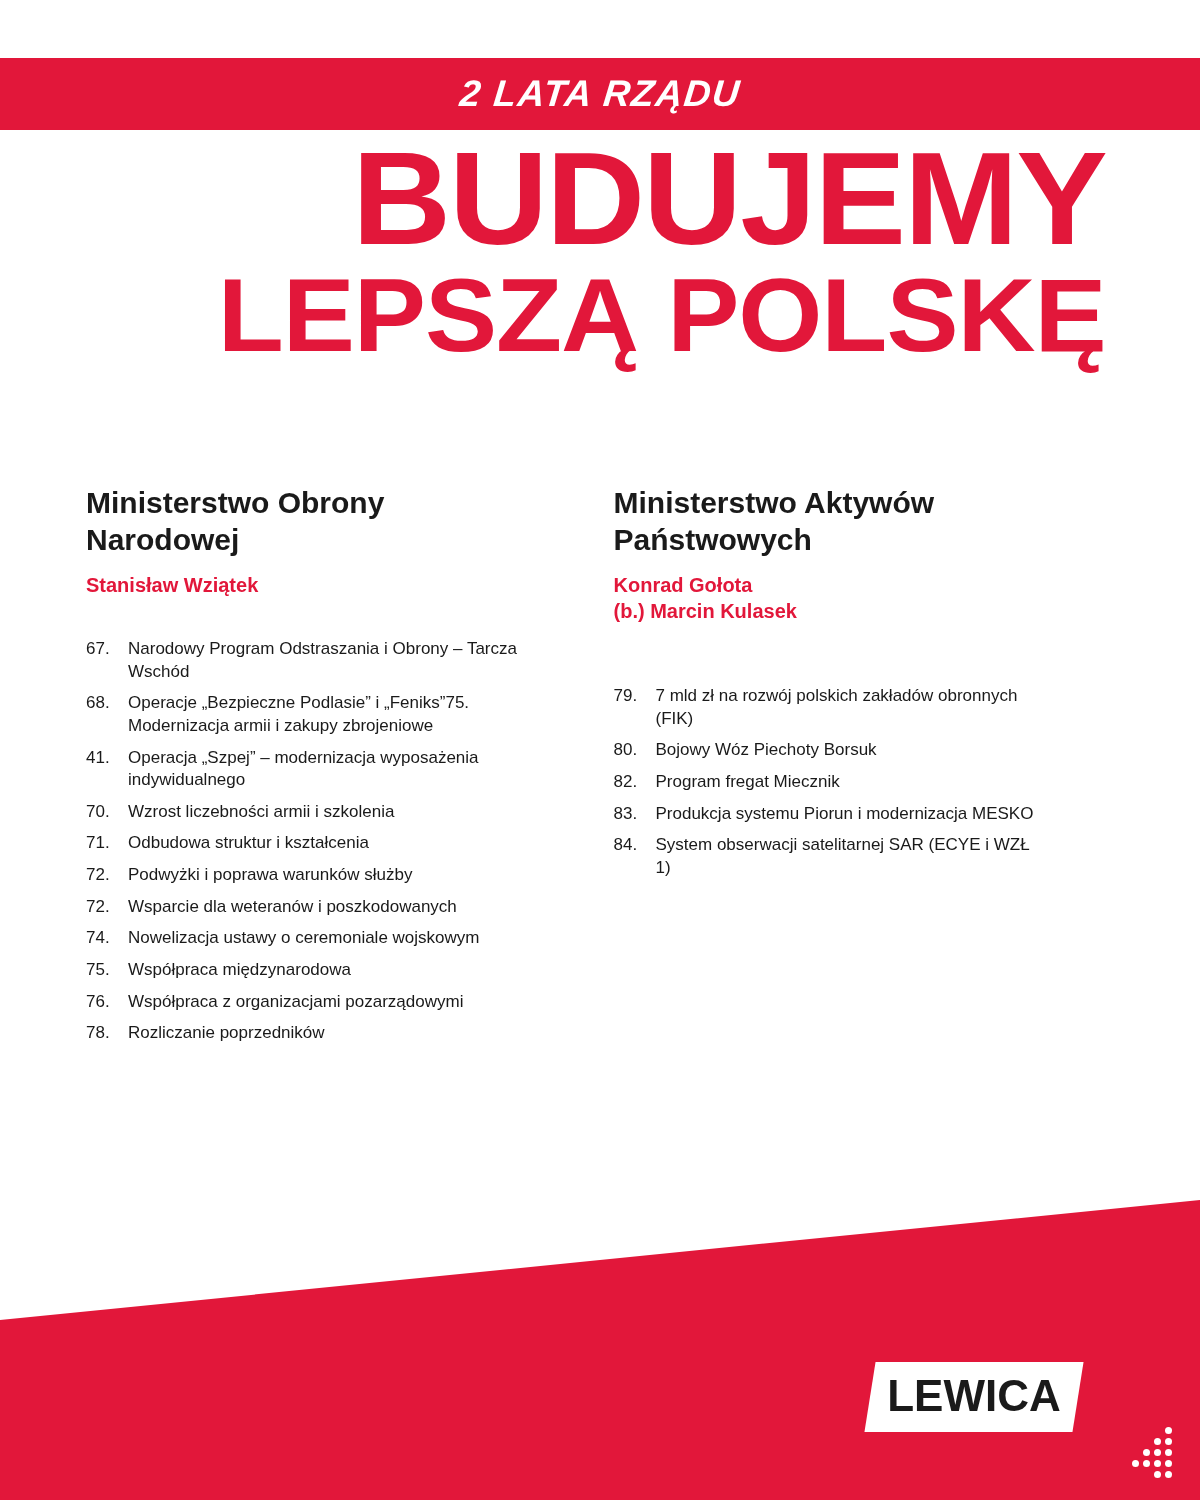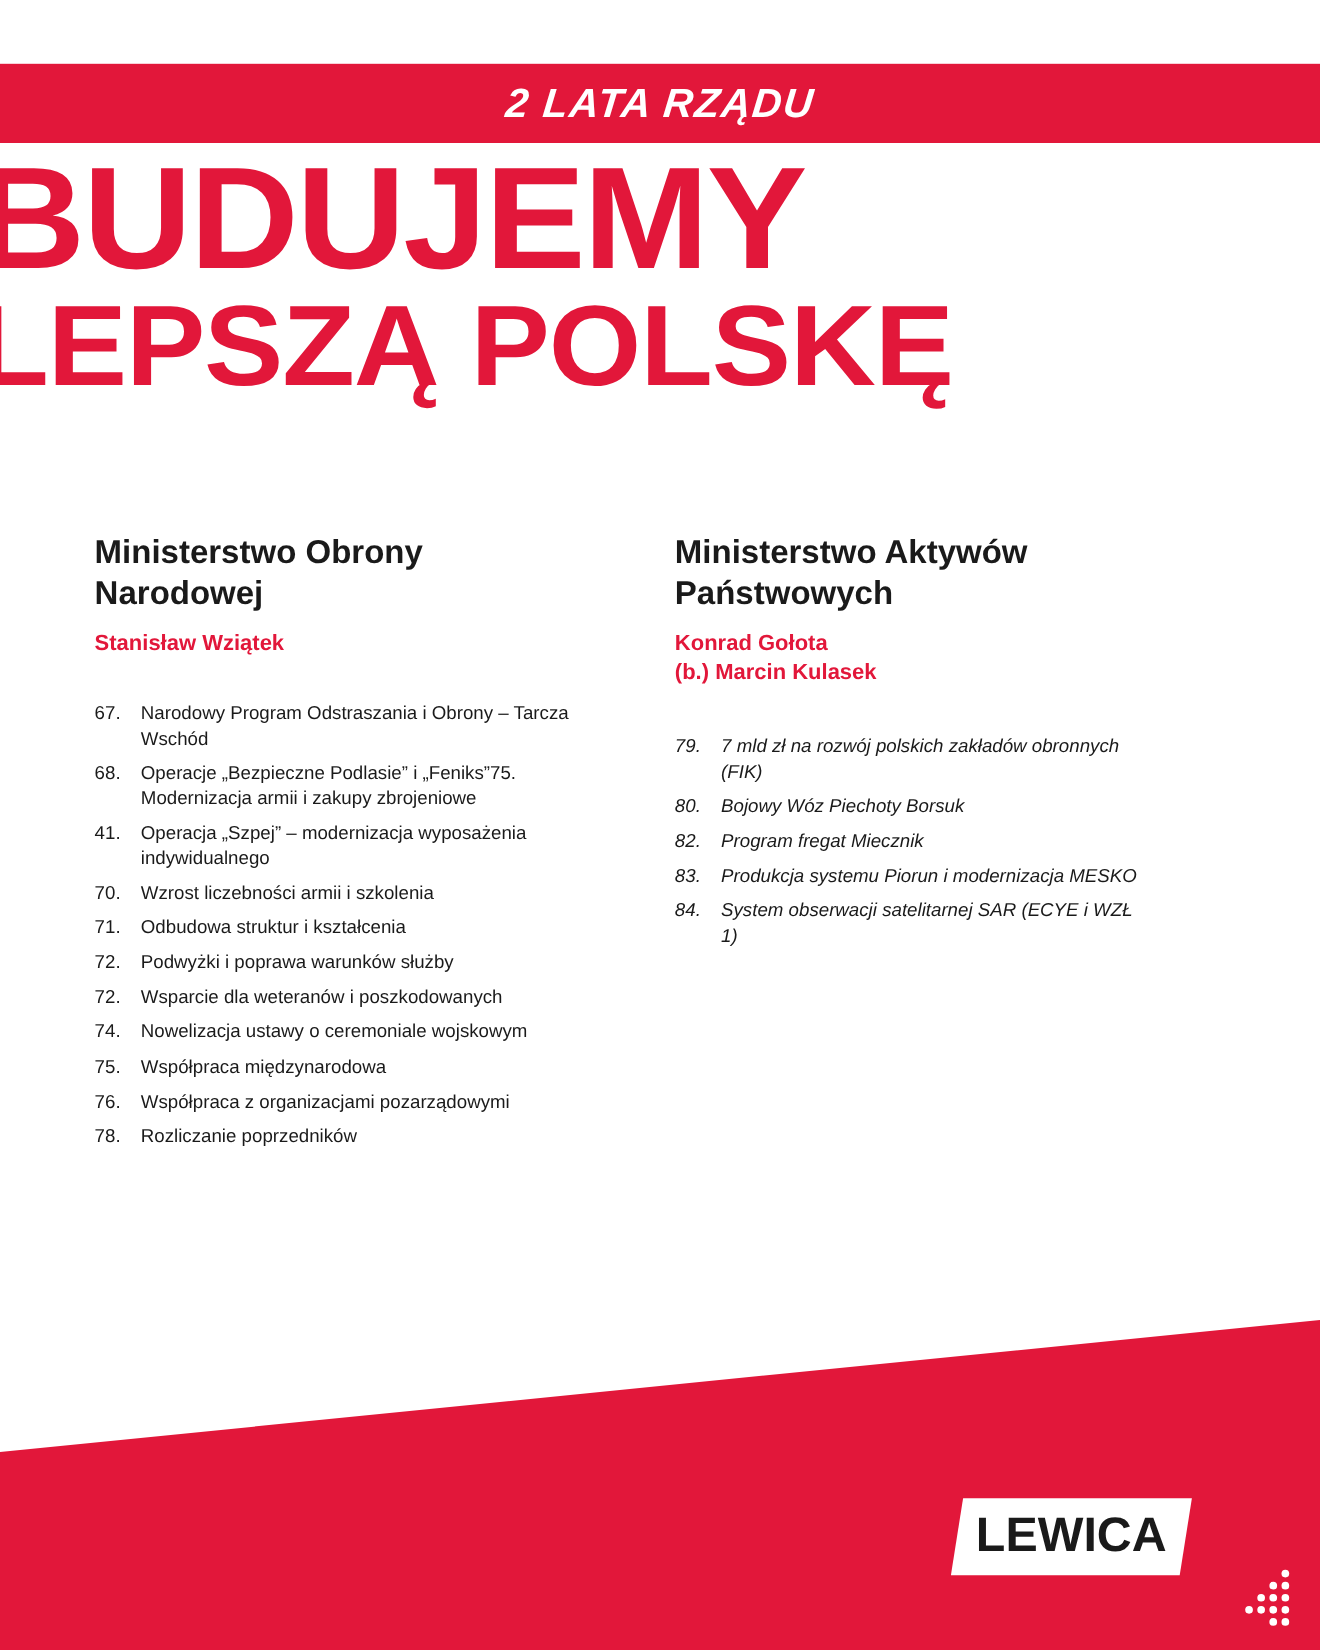--- a/index.html
+++ b/index.html
@@ -44,21 +44,21 @@
     transform: skewX(-6deg);
     font-family: "Liberation Sans", sans-serif;
   }
 
   
   .headline-wrap {
     position: absolute;
     top: 138px;
     left: 0;
     width: 1084px;
-    text-align: left;
+    text-align: right;
   }
   .headline-1 {
     color: #e2173a;
     font-size: 132px;
     line-height: 0.92;
     font-weight: bold;
     letter-spacing: -2px;
     transform: scaleX(1.04);
     font-family: "Liberation Sans", sans-serif;
   }
@@ -130,22 +130,21 @@
   .item-num {
     flex: 0 0 auto;
     min-width: 42px;
     text-align: left;
   }
   .item-text {
     flex: 1 1 auto;
   }
 
   .col-right .items {
-    margin-top: 44px;
-    font-style: italic;
+    margin-top: 61px;
   }
 
   
   .bottom-shape {
     position: absolute;
     left: 0;
     bottom: 0;
     width: 1200px;
     height: 300px;
     background: #e2173a;

